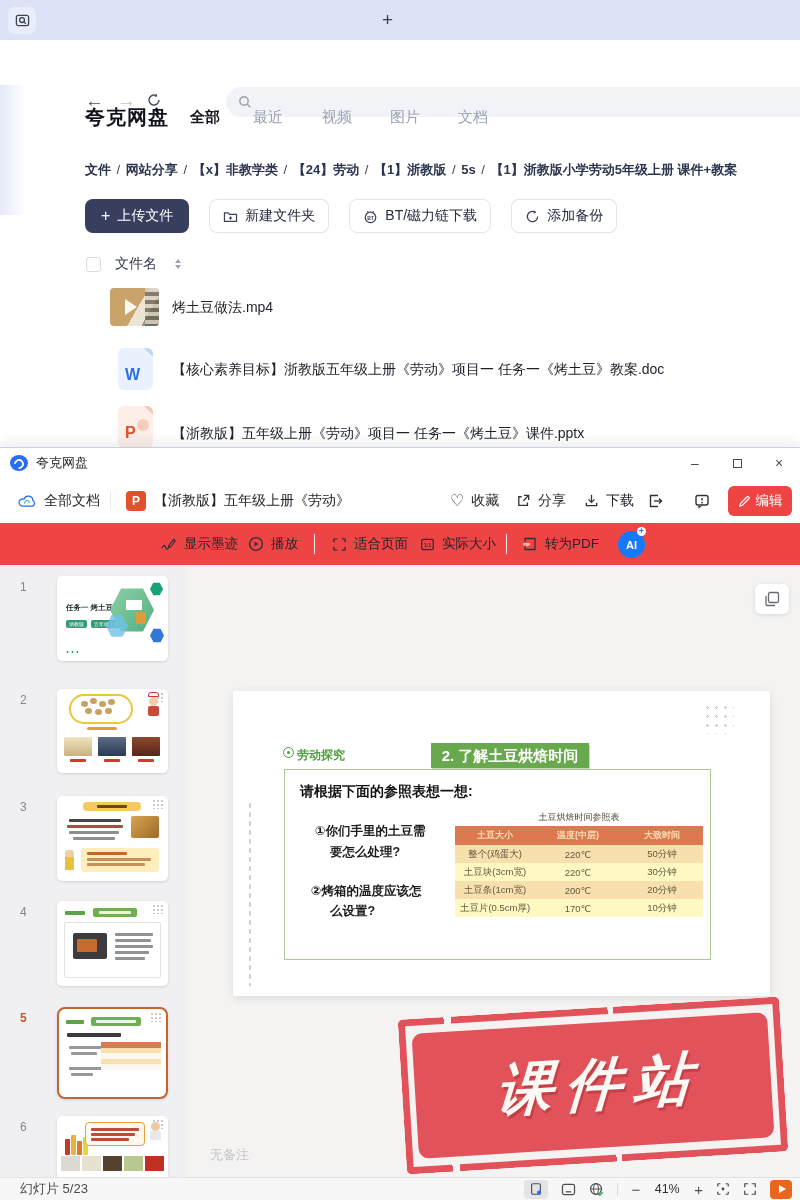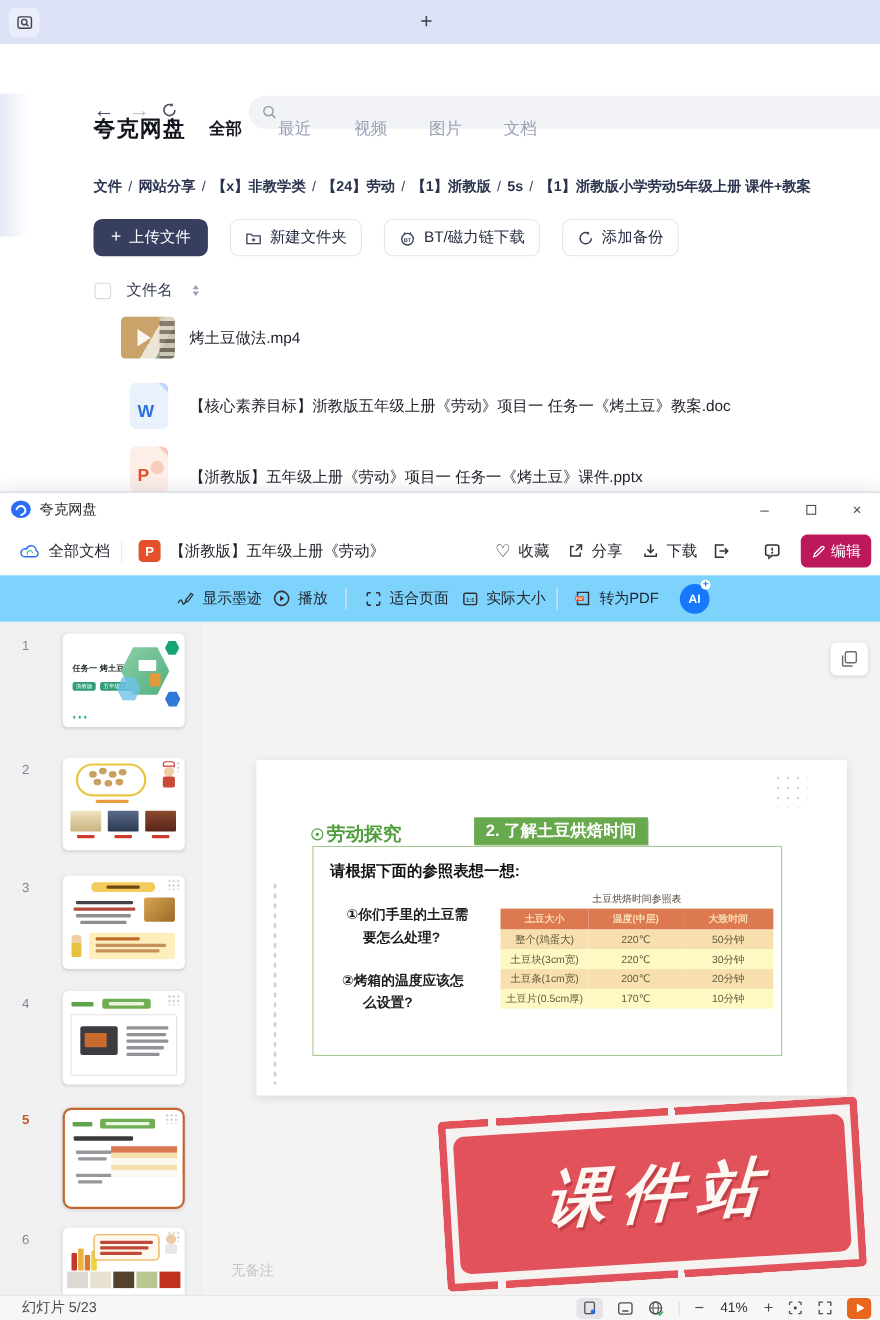--- a/index.html
+++ b/index.html
@@ -62,23 +62,23 @@
   .win-ctrls { position:absolute; right:0; top:0; height:30px; display:flex; }
   .win-btn { width:42px; height:30px; display:flex; align-items:center; justify-content:center; color:#4c4c52; font-size:14px; }
   .win-btn .sq { width:9px; height:9px; border:1.2px solid #4c4c52; }
 
   .toolbar1 { position:absolute; top:30px; left:0; right:0; height:45px; background:#fff; }
   .tb-item { position:absolute; top:0; height:45px; display:flex; align-items:center; gap:7px; font-size:14px; color:#23262e; }
   .v-div { position:absolute; top:13px; width:1px; height:20px; background:#e9e9ec; }
   .p-badge { width:20px; height:20px; border-radius:4px; background:#e4502a; color:#fff; font-size:12px; font-weight:800; display:flex; align-items:center; justify-content:center; }
   .doc-title { position:absolute; left:154px; top:0; height:45px; line-height:45px; width:194px; overflow:hidden; white-space:nowrap; font-size:14px; color:#23262e; }
   .heart { font-size:16px; color:#2e3138; }
-  .edit-btn { position:absolute; right:8px; top:8px; height:30px; width:64px; background:#be185d; border:none; border-radius:6px; color:#fff; font-size:13.5px; display:flex; align-items:center; justify-content:center; gap:5px; font-family:inherit; }
-
-  .toolbar2 { position:absolute; top:75px; left:0; right:0; height:43px; background:#7dd3fc; border-bottom:1px solid #ededf0; }
+  .edit-btn { position:absolute; right:8px; top:8px; height:30px; width:64px; background:#ef4444; border:none; border-radius:6px; color:#fff; font-size:13.5px; display:flex; align-items:center; justify-content:center; gap:5px; font-family:inherit; }
+
+  .toolbar2 { position:absolute; top:75px; left:0; right:0; height:43px; background:#ef4444; border-bottom:1px solid #ededf0; }
   .tb2-item { position:absolute; top:0; height:42px; display:flex; align-items:center; gap:7px; font-size:13.5px; color:#23262e; }
   .ai-btn { position:absolute; left:618px; top:8px; width:27px; height:27px; border-radius:50%; background:#1679fb; color:#fff; font-size:11px; font-weight:800; display:flex; align-items:center; justify-content:center; border:none; font-family:inherit; }
   .ai-btn::after { content:"+"; position:absolute; right:-1px; top:-4px; font-size:9px; color:#1679fb; background:#fff; border-radius:50%; width:9px; height:9px; line-height:8px; }
 
   .viewer-body { position:absolute; top:118px; bottom:23px; left:0; right:0; display:flex; }
   .thumb-panel { width:185px; background:#f0f0f2; position:relative; overflow:hidden; flex:0 0 185px; }
   .main-area { flex:1; background:#f4f3f2; position:relative; overflow:hidden; }
 
   .thumb-num { position:absolute; left:20px; font-size:12px; color:#85868c; }
   .thumb-num.sel { color:#c05a26; font-weight:700; }
@@ -130,21 +130,21 @@
   .t6-bubble i { position:absolute; left:5px; height:2.5px; background:#c04a3a; border-radius:1px; }
   .t6-man-head { position:absolute; right:8px; top:6px; width:9px; height:9px; border-radius:50%; background:#eecaa4; }
   .t6-man-body { position:absolute; right:7px; top:15px; width:11px; height:9px; background:#e8e8e8; border-radius:2px; }
   .t6-photo { position:absolute; top:40px; width:19px; height:15px; }
 
   
   .copy-btn { position:absolute; left:570px; top:18px; width:34px; height:30px; background:#fff; border-radius:6px; box-shadow:0 1px 4px rgba(0,0,0,.12); display:flex; align-items:center; justify-content:center; }
   .slide { position:absolute; left:48px; top:125px; width:537px; height:305px; background:#fff; border-radius:2px; box-shadow:0 2px 10px rgba(0,0,0,.10); }
   .dots-tr { position:absolute; left:470px; top:12px; width:31px; height:31px; background-image:radial-gradient(#c9c9c9 1.2px, transparent 1.3px); background-size:9px 9px; }
   .dots-left { position:absolute; left:15px; top:110px; width:4px; height:185px; background-image:radial-gradient(#cfcfcf 1px, transparent 1.1px); background-size:4px 9px; }
-  .section-label { position:absolute; left:50px; top:56px; font-size:17px; font-weight:800; color:#4f9e3d; display:flex; align-items:center; gap:3px; }
+  .section-label { position:absolute; left:50px; top:56px; font-size:12px; font-weight:800; color:#4f9e3d; display:flex; align-items:flex-start; gap:3px; }
   .sec-circ { width:11px; height:11px; border:1.6px solid #4f9e3d; border-radius:50%; position:relative; }
   .sec-circ::after { content:""; position:absolute; left:2.5px; top:2.5px; width:3px; height:3px; border-radius:50%; background:#4f9e3d; }
   .banner { position:absolute; left:198px; top:52px; width:158px; height:25px; background:#68a94e; color:#fff; font-size:15px; font-weight:800; text-align:center; line-height:25px; box-shadow:1px 2px 0 rgba(90,140,70,.35); }
   .green-box { position:absolute; left:51px; top:78px; width:427px; height:191px; border:1.5px solid #a6ca92; }
   .prompt { position:absolute; left:67px; top:92px; font-size:14px; font-weight:800; color:#141414; }
   .q-line { position:absolute; font-size:12.5px; font-weight:600; color:#1c1c1c; }
   .ptable-title { position:absolute; left:222px; top:120px; width:248px; text-align:center; font-size:9px; color:#55493a;font-family:Liberation Serif, serif; }
   .ptable { position:absolute; left:222px; top:135px; width:248px; border-collapse:collapse; font-size:9.5px; }
   .ptable th { background:#dc7950; color:#f9dfb6; font-weight:700; height:19px; font-size:9px; }
   .ptable td { height:18px; text-align:center; color:#64593d; }

